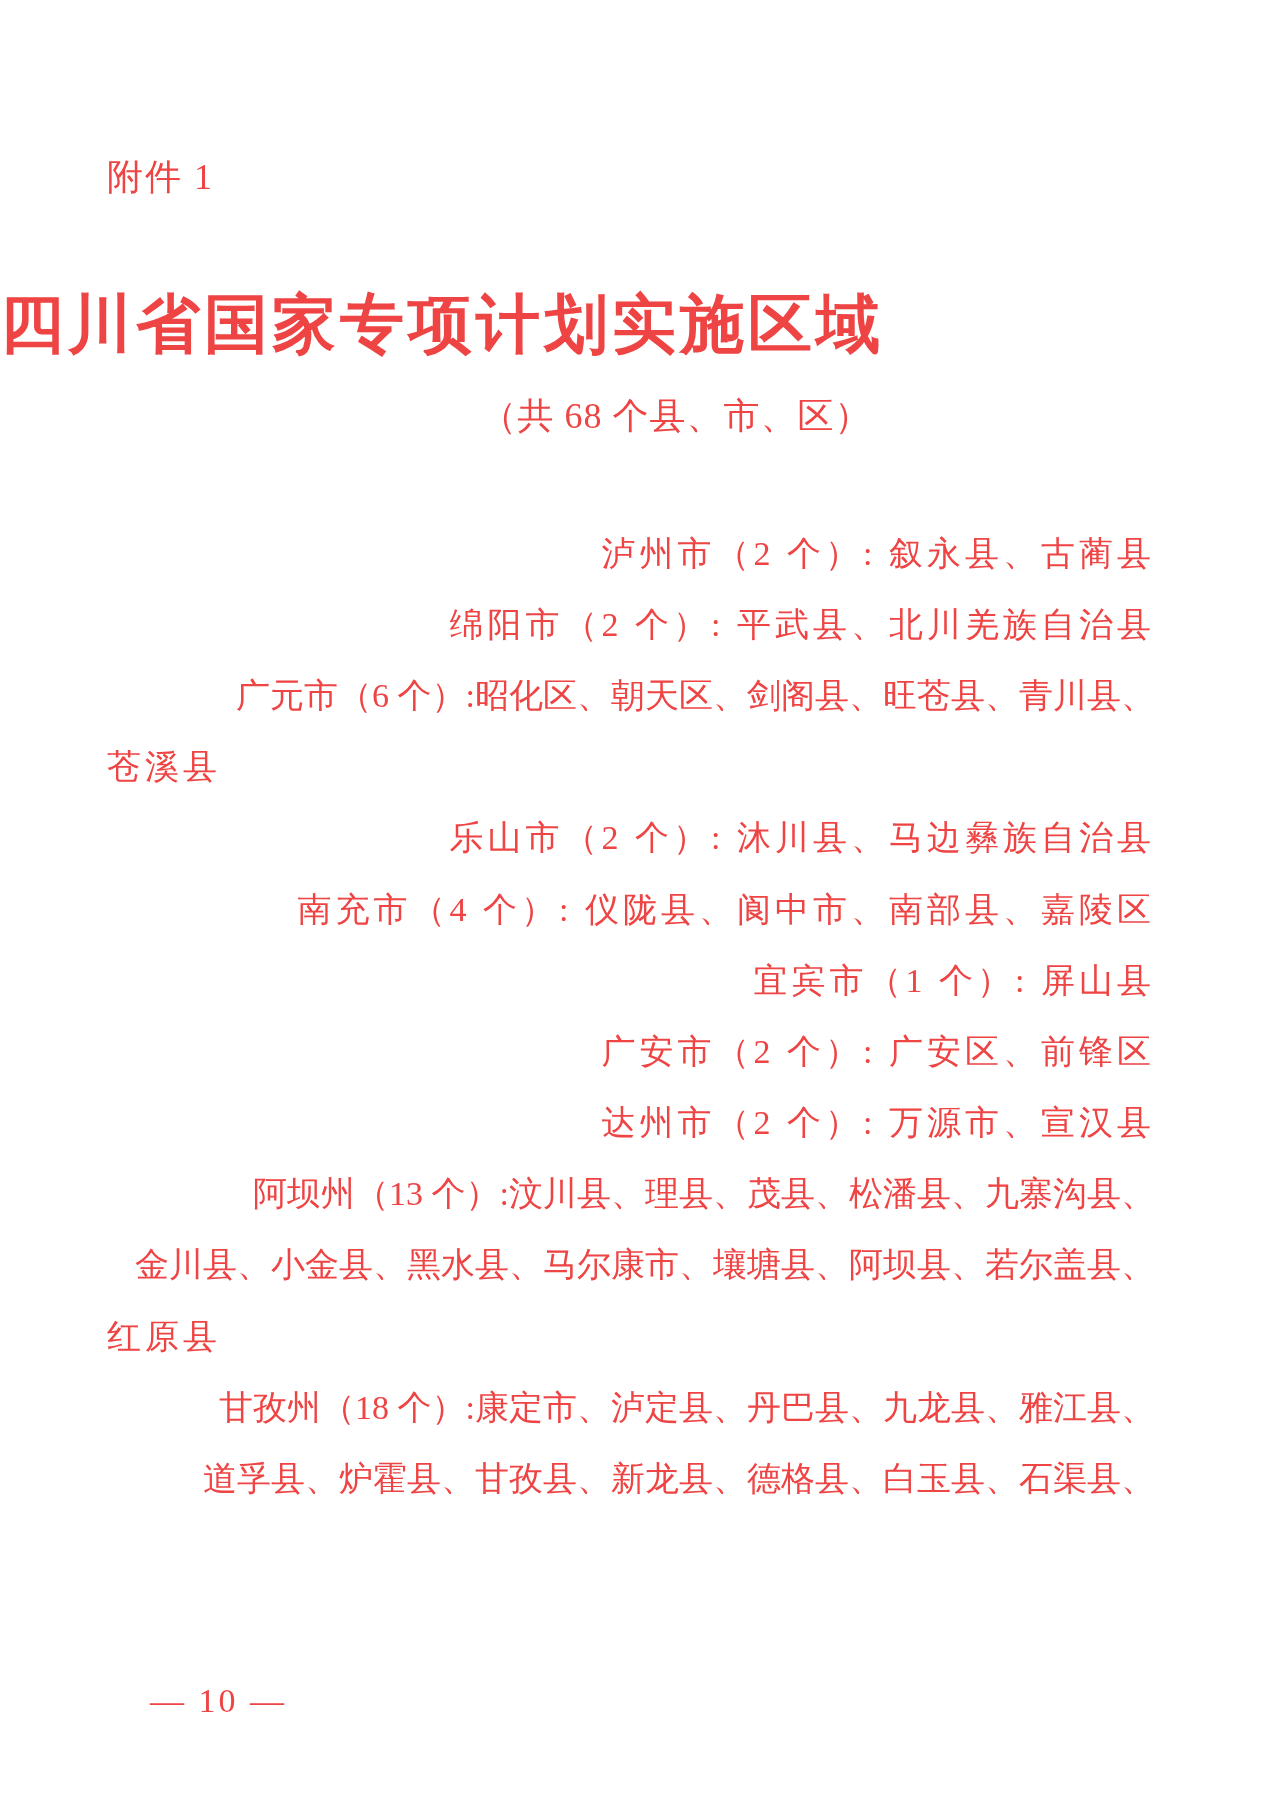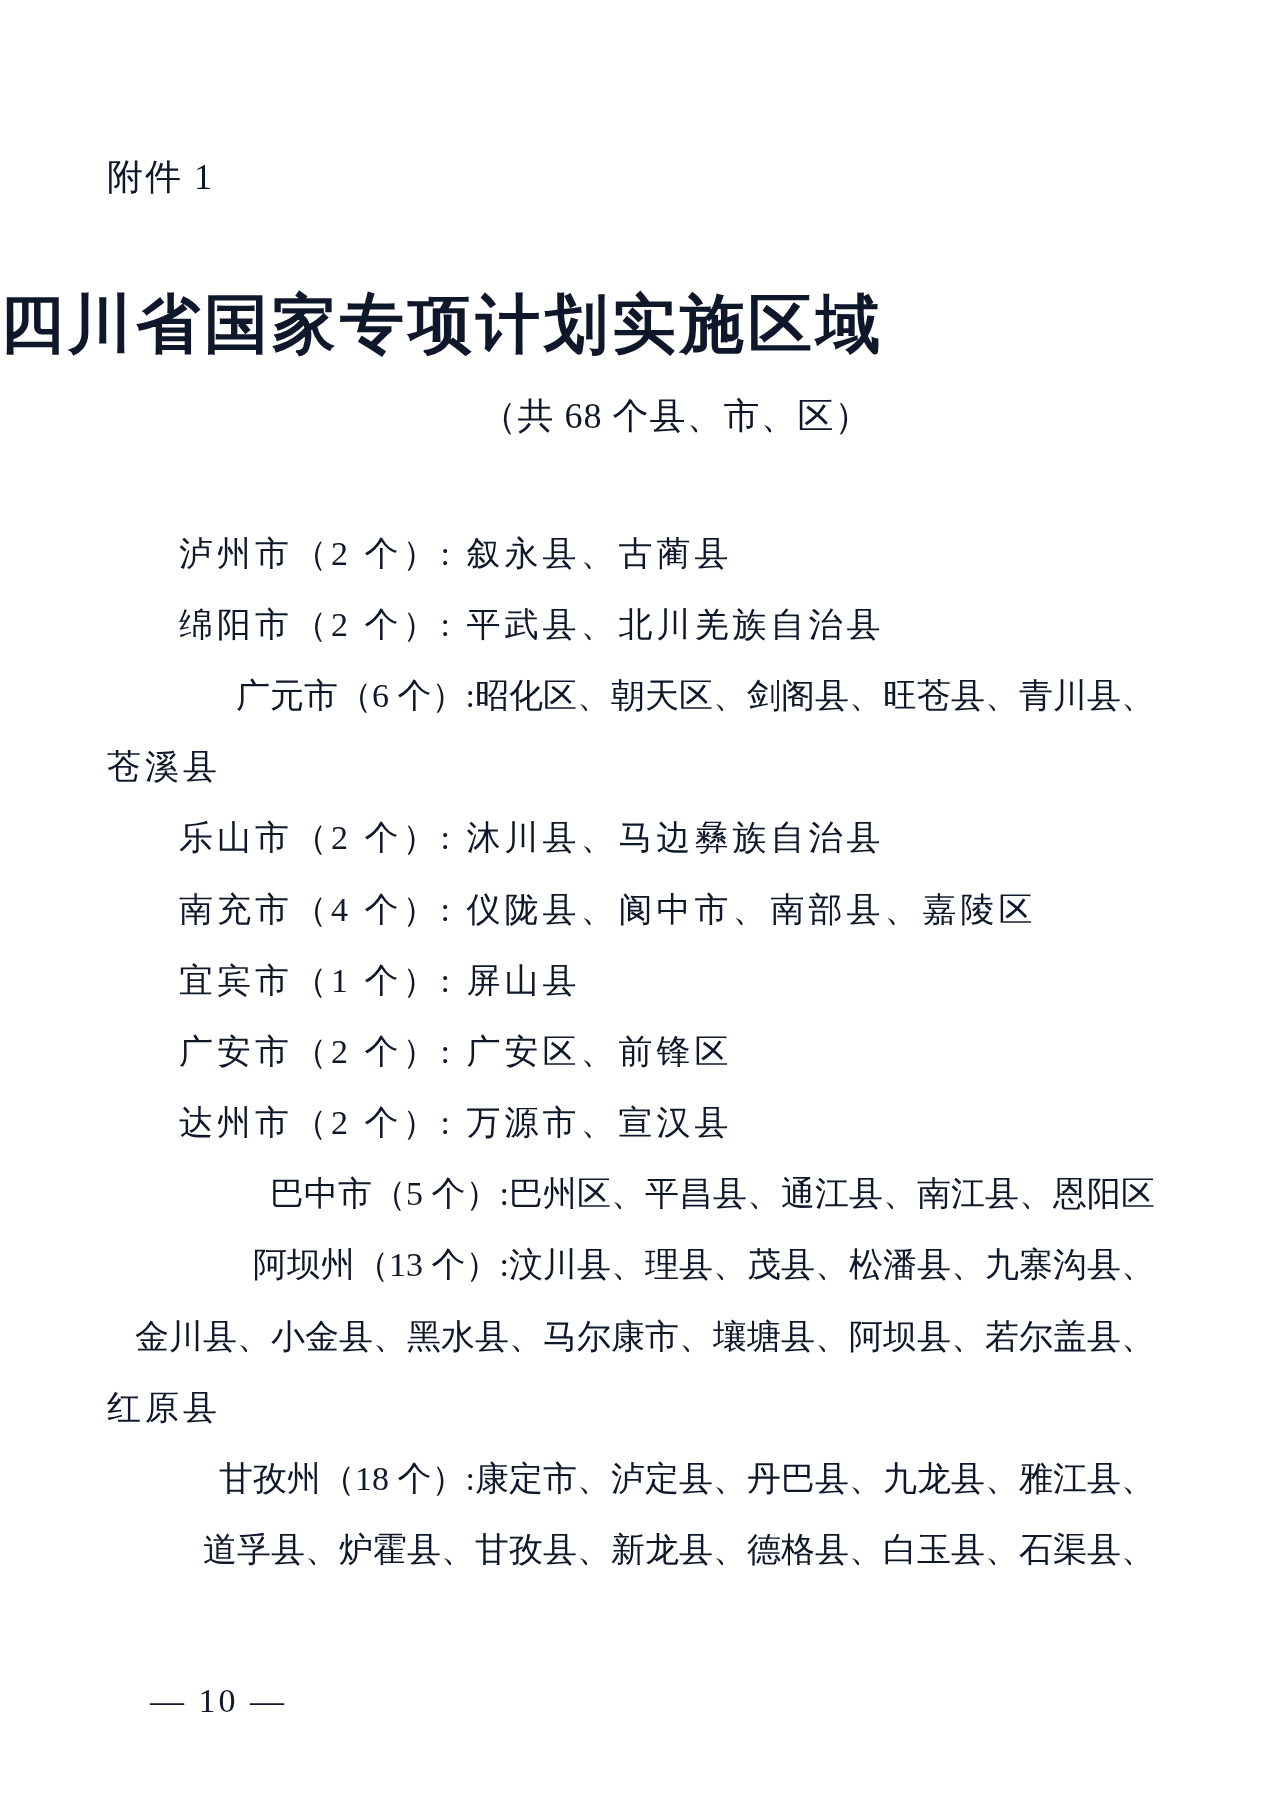--- a/index.html
+++ b/index.html
@@ -7,21 +7,21 @@
     padding: 0;
     background: #e8e8e8;
   }
   .page {
     position: relative;
     width: 1280px;
     height: 1818px;
     margin: 0 auto;
     background: #ffffff;
     font-family: "Liberation Serif", "DejaVu Serif", serif;
-    color: #0f172a;
+    color: #ef4444;
     overflow: hidden;
   }
   .attachment {
     position: absolute;
     left: 107px;
     top: 155px;
     font-size: 36px;
     line-height: 44px;
     letter-spacing: 2px;
     white-space: pre;
@@ -60,20 +60,21 @@
     height: 71.2px;
     display: flex;
     align-items: center;
     font-size: 34px;
     letter-spacing: 4px;
     white-space: pre;
     box-sizing: border-box;
   }
   .line.indent {
     padding-left: 72px;
+    justify-content: flex-end;
   }
   .line.justify {
     justify-content: flex-end;
     letter-spacing: 0;
   }
   .seg {
     display: inline-block;
     white-space: pre;
   }
   .page-number {
@@ -100,21 +101,20 @@
   <div class="body-lines" id="body-lines">
       <div class="line indent"><span class="seg">泸州市（2 个）: 叙永县、古蔺县</span></div>
       <div class="line indent"><span class="seg">绵阳市（2 个）: 平武县、北川羌族自治县</span></div>
       <div class="line justify indent"><span class="seg">广元市（6 个）:</span><span class="seg">昭化区、</span><span class="seg">朝天区、</span><span class="seg">剑阁县、</span><span class="seg">旺苍县、</span><span class="seg">青川县、</span></div>
       <div class="line"><span class="seg">苍溪县</span></div>
       <div class="line indent"><span class="seg">乐山市（2 个）: 沐川县、马边彝族自治县</span></div>
       <div class="line indent"><span class="seg">南充市（4 个）: 仪陇县、阆中市、南部县、嘉陵区</span></div>
       <div class="line indent"><span class="seg">宜宾市（1 个）: 屏山县</span></div>
       <div class="line indent"><span class="seg">广安市（2 个）: 广安区、前锋区</span></div>
       <div class="line indent"><span class="seg">达州市（2 个）: 万源市、宣汉县</span></div>
-      <div class="line justify indent"><span class="seg">巴中市（5 个）:</span><span class="seg">巴州区、</span><span class="seg">平昌县、</span><span class="seg">通江县、</span><span class="seg">南江县、</span><span class="seg">恩阳区</span></div>
       <div class="line justify indent"><span class="seg">阿坝州（13 个）:</span><span class="seg">汶川县、</span><span class="seg">理县、</span><span class="seg">茂县、</span><span class="seg">松潘县、</span><span class="seg">九寨沟县、</span></div>
       <div class="line justify"><span class="seg">金川县、</span><span class="seg">小金县、</span><span class="seg">黑水县、</span><span class="seg">马尔康市、</span><span class="seg">壤塘县、</span><span class="seg">阿坝县、</span><span class="seg">若尔盖县、</span></div>
       <div class="line"><span class="seg">红原县</span></div>
       <div class="line justify indent"><span class="seg">甘孜州（18 个）:</span><span class="seg">康定市、</span><span class="seg">泸定县、</span><span class="seg">丹巴县、</span><span class="seg">九龙县、</span><span class="seg">雅江县、</span></div>
       <div class="line justify"><span class="seg">道孚县、</span><span class="seg">炉霍县、</span><span class="seg">甘孜县、</span><span class="seg">新龙县、</span><span class="seg">德格县、</span><span class="seg">白玉县、</span><span class="seg">石渠县、</span></div>
     </div>
 
   <div class="page-number">— 10 —</div>
 </div>
 

